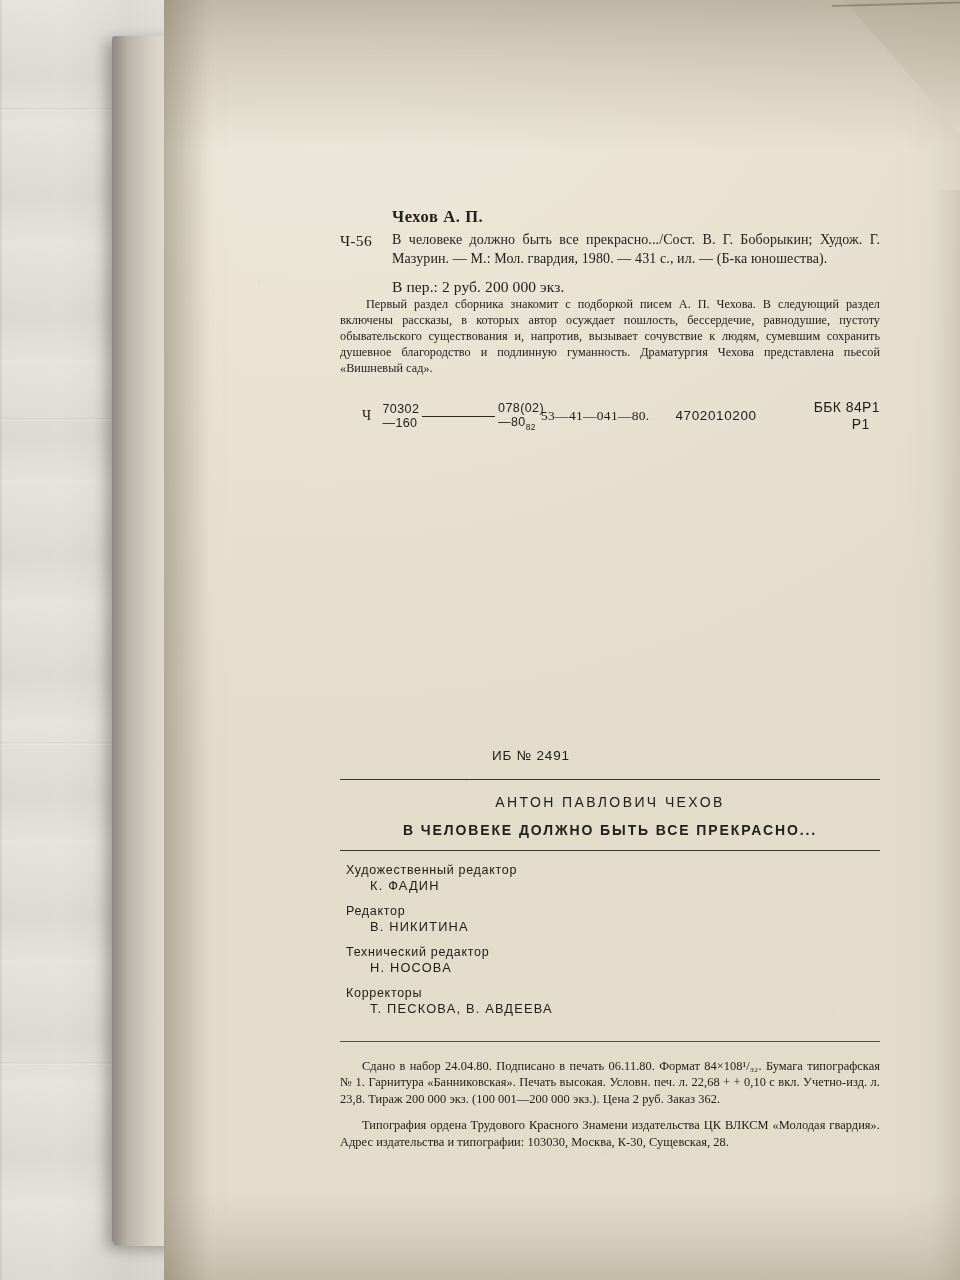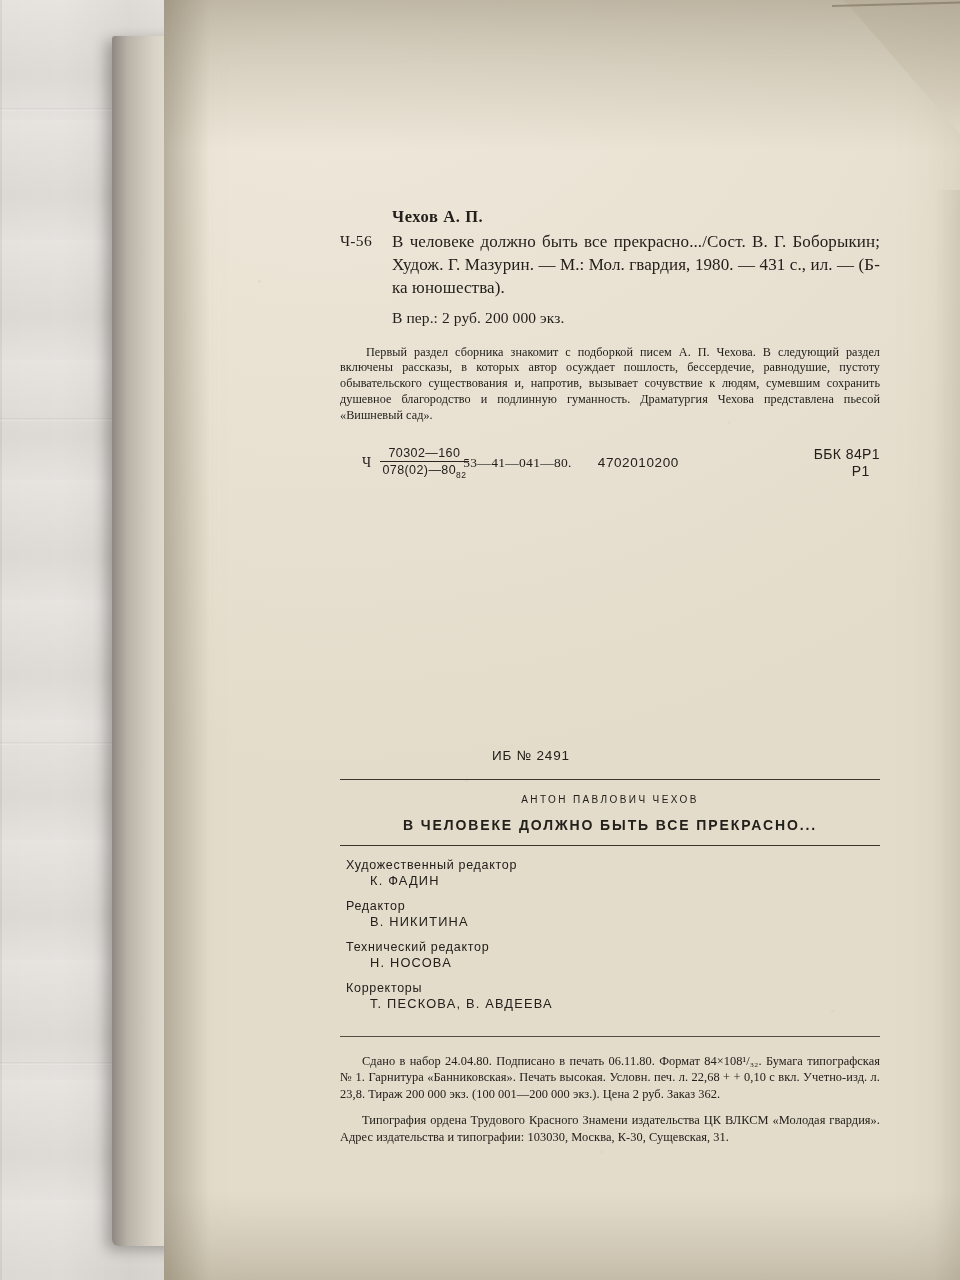--- a/index.html
+++ b/index.html
@@ -163,30 +163,29 @@
   .cip-class {
     width: 52px;
     flex: 0 0 52px;
     font-size: 15.5px;
     letter-spacing: 0.3px;
     padding-top: 1px;
   }
   .cip-body {
     flex: 1;
     text-align: justify;
-    font-size: 17px;
+    font-size: 14px;
     line-height: 1.36;
   }
   .cip-price {
     margin-left: 52px;
     margin-top: 9px;
     font-size: 15.5px;
   }
   .annotation {
-    margin-top: 16px;
     font-size: 12.2px;
     line-height: 1.30;
     text-align: justify;
     letter-spacing: 0.05px;
   }
   .annotation .indent { display: inline-block; width: 26px; }
 
   
   .class-row {
     display: flex;
@@ -197,25 +196,23 @@
     font-family: "Liberation Sans", sans-serif;
   }
   .class-ch {
     margin-left: 22px;
     margin-right: 8px;
     font-size: 14px;
     font-family: "Liberation Serif", serif;
   }
   .fraction {
     display: inline-flex;
-    flex-direction: column;
     align-items: center;
     line-height: 1.12;
     font-size: 12.5px;
-    text-align: right;
   }
   .fraction .num { padding: 0 3px; }
   .fraction .bar {
     width: 100%;
     height: 1px;
     background: #2a2620;
     margin: 1px 0;
   }
   .fraction .den { padding: 0 3px; }
   .fraction .sub { font-size: 8.5px; vertical-align: sub; }
@@ -258,21 +255,21 @@
     height: 1px;
     background: #3a352d;
     width: 100%;
   }
   .rule.thin { height: 1px; opacity: 0.85; }
   .title-block {
     text-align: center;
     padding: 14px 0 12px 0;
   }
   .title-author {
-    font-size: 10px;
+    font-size: 14px;
     letter-spacing: 2.4px;
     font-family: "Liberation Sans", sans-serif;
     margin-bottom: 12px;
     text-align: center;
   }
   .title-main {
     font-size: 14px;
     font-weight: bold;
     letter-spacing: 1.9px;
     font-family: "Liberation Sans", sans-serif;
@@ -401,18 +398,18 @@
         <div class="staff-group">
           <div class="staff-role">Корректоры</div>
           <div class="staff-name">Т. ПЕСКОВА, В. АВДЕЕВА</div>
         </div>
       </div>
 
       <div class="rule thin"></div>
 
       <div class="imprint">
         <p><span class="indent"></span><span>Сдано в набор 24.04.80. Подписано в печать 06.11.80. Формат 84×108¹/₃₂. Бумага типографская № 1. Гарнитура «Банниковская». Печать высокая. Условн. печ. л. 22,68 + + 0,10 с вкл. Учетно-изд. л. 23,8. Тираж 200 000 экз. (100 001—200 000 экз.). Цена 2 руб. Заказ 362.</span></p>
-        <p><span class="indent"></span><span>Типография ордена Трудового Красного Знамени издательства ЦК ВЛКСМ «Молодая гвардия». Адрес издательства и типографии: 103030, Москва, К-30, Сущевская, 31.</span></p>
+        <p><span class="indent"></span><span>Типография ордена Трудового Красного Знамени издательства ЦК ВЛКСМ «Молодая гвардия». Адрес издательства и типографии: 103030, Москва, К-30, Сущевская, 28.</span></p>
       </div>
     </div>
 
   </div>
 </div>
 
 </body></html>

